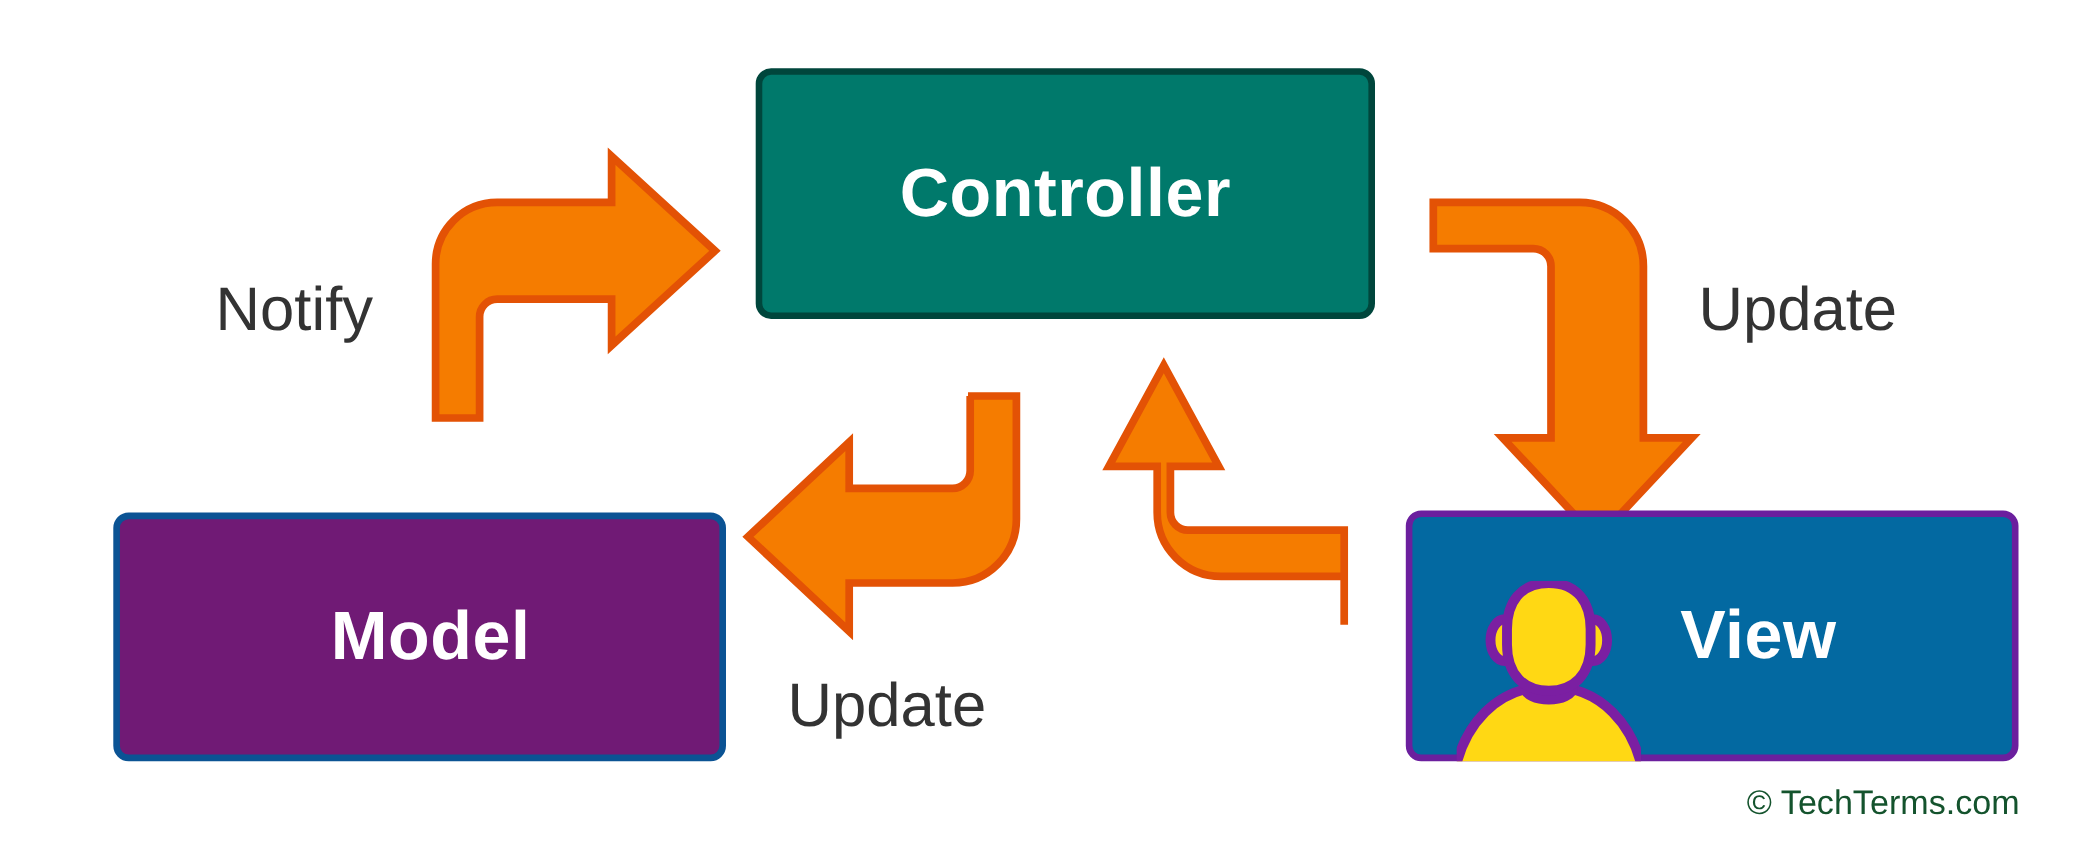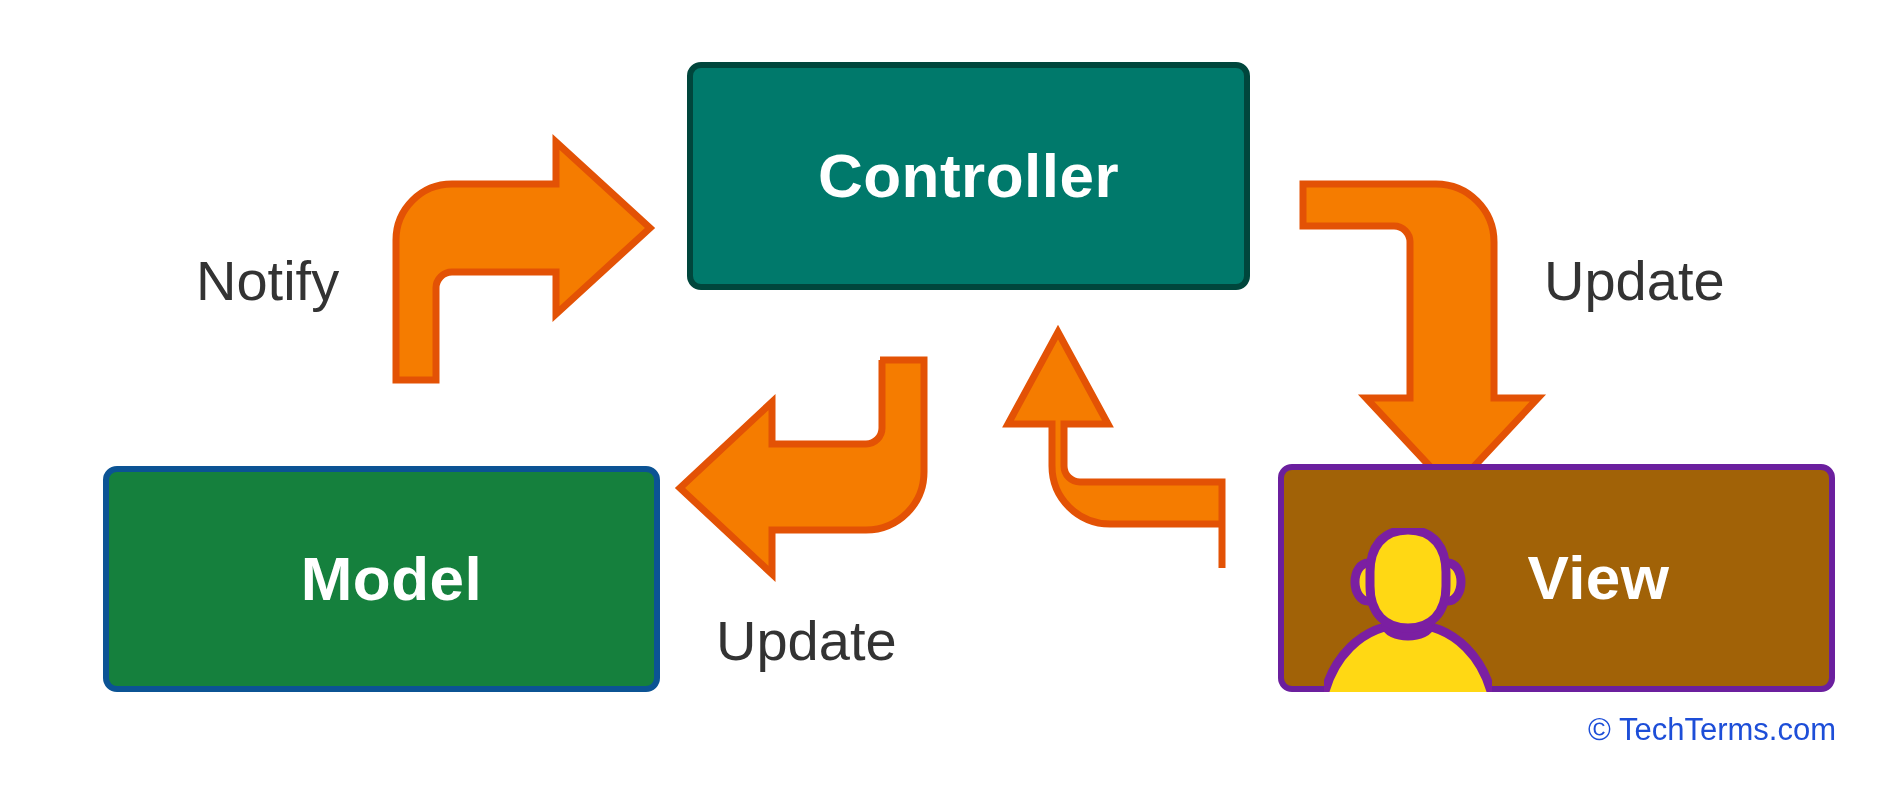--- a/index.html
+++ b/index.html
@@ -179,25 +179,25 @@
              L 1064,466
              A 16,16 0 0 0 1080,482
              L 1222,482
              Z" style="fill: rgb(245, 124, 0); stroke: rgb(227, 82, 5);"></path>
   </svg>
 
   <div class="node" id="node-controller" style="background: rgb(0, 121, 107); border-color: rgb(0, 70, 60);">
     <span class="node-label" style="color: rgb(255, 255, 255);">Controller</span>
   </div>
 
-  <div class="node" id="node-model" style="background: #15803d; border-color: rgb(11, 83, 148); padding-left: 20px;">
+  <div class="node" id="node-model" style="background: #701a75; border-color: rgb(11, 83, 148); padding-left: 20px;">
     <span class="node-label" style="color: rgb(255, 255, 255);">Model</span>
   </div>
 
-  <div class="node" id="node-view" style="background: #a16207; border-color: rgb(107, 31, 158);">
+  <div class="node" id="node-view" style="background: #0369a1; border-color: rgb(107, 31, 158);">
     <div id="avatar">
       <svg viewBox="0 0 168 170" width="168" height="170" xmlns="http://www.w3.org/2000/svg">
 
         <path d="M 84,96
                  C 132,96 162,132 170,176
                  L -2,176
                  C 6,132 36,96 84,96 Z" fill="#FFD814" stroke="#7B1FA2" stroke-width="9" stroke-linejoin="round"></path>
 
         <path d="M 62,52 L 62,96 C 62,112 106,112 106,96 L 106,52 Z" fill="#FFD814" stroke="#7B1FA2" stroke-width="9" stroke-linejoin="round"></path>
 
@@ -216,15 +216,15 @@
     <span class="node-label" style="color: rgb(255, 255, 255);">View</span>
   </div>
 
   <div class="edge-label" id="label-notify" style="color: rgb(51, 51, 51);">Notify</div>
 
   <div class="edge-label" id="label-update-right" style="color: rgb(51, 51, 51);">Update</div>
 
   <div class="edge-label" id="label-update-bottom" style="color: rgb(51, 51, 51);">Update</div>
 
 
-  <div id="credit" style="color: #1d4ed8; margin-left: 18px;">© TechTerms.com</div>
+  <div id="credit" style="color: #14532d; margin-left: 18px;">© TechTerms.com</div>
 
 </div>
 
 </body></html>

